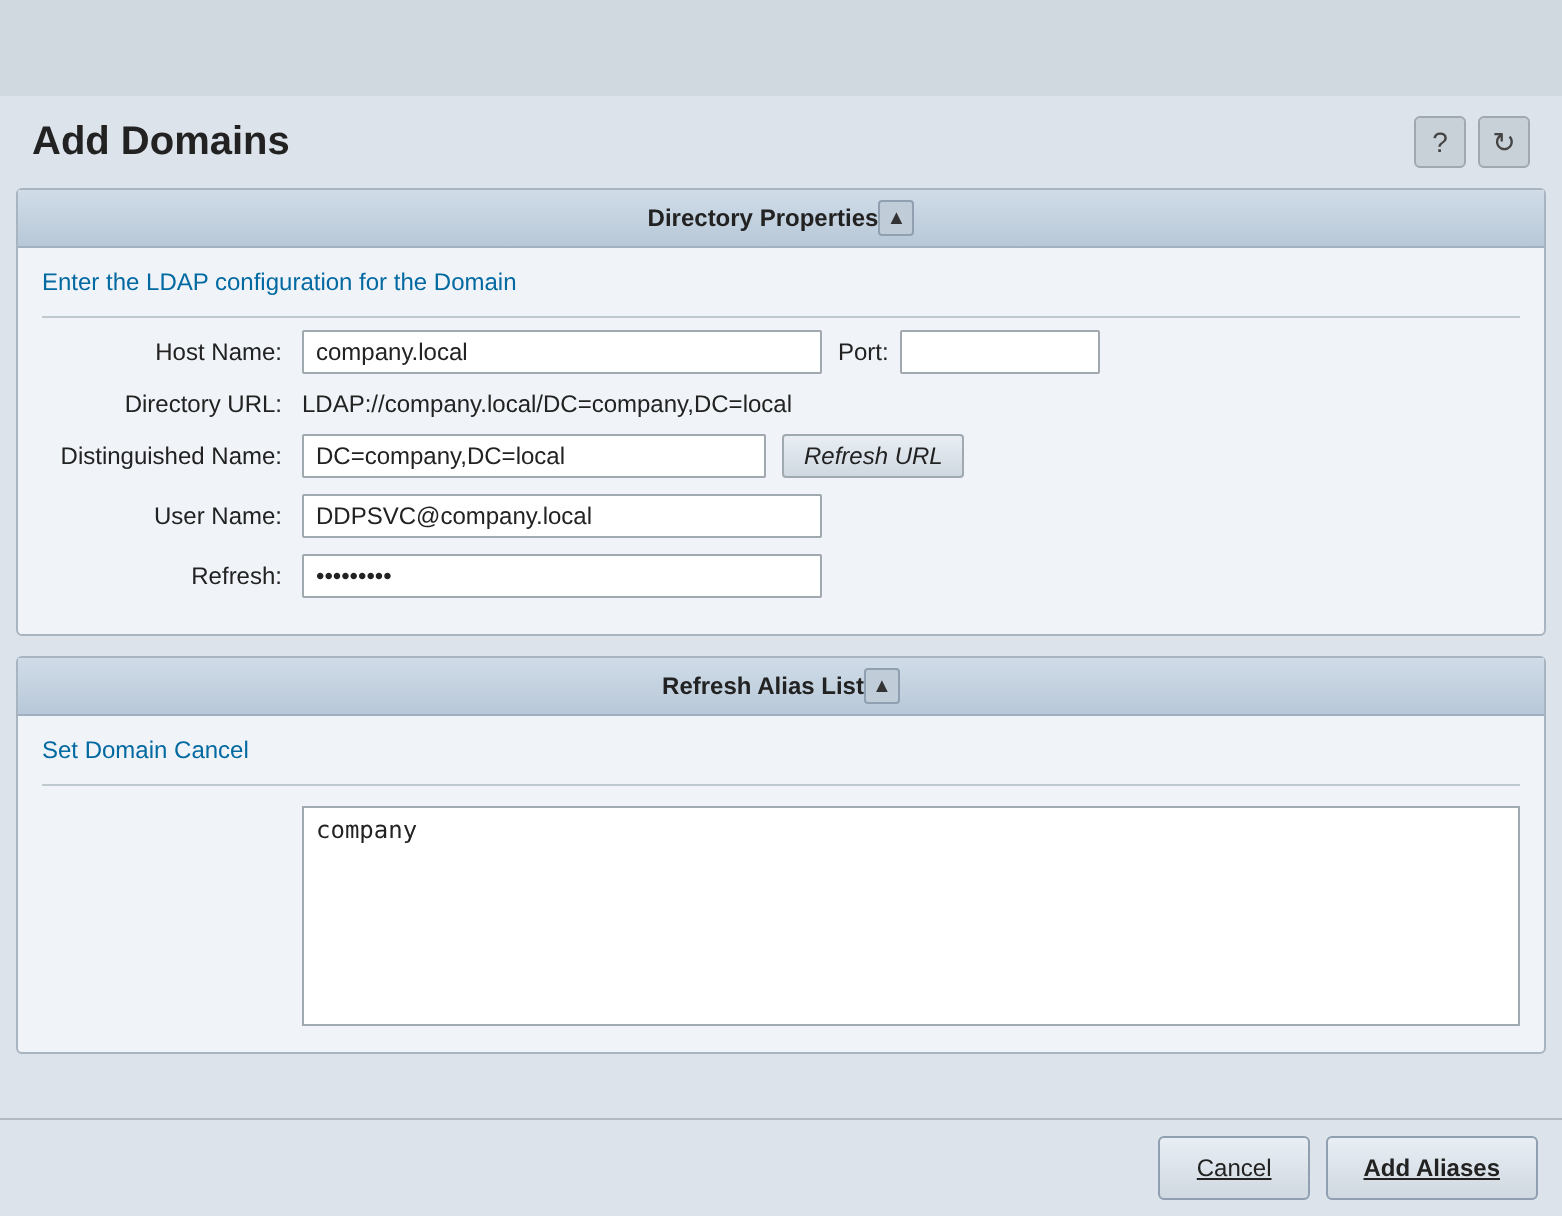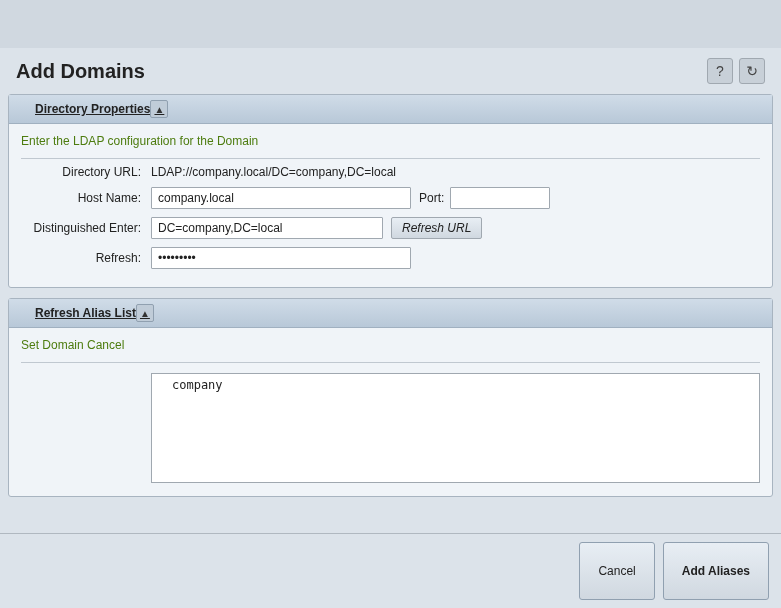--- a/index.html
+++ b/index.html
@@ -54,44 +54,43 @@
       background: #f0f4f8;
       border: 1px solid #a8b4c0;
       border-radius: 3px;
     }
     .panel-header {
       background: linear-gradient(to bottom, #d0dce8, #b8c8d8);
       border-bottom: 1px solid #a0b0c0;
       padding: 5px 26px;
       display: flex;
       align-items: center;
-      justify-content: flex-start;
+      justify-content: center;
       font-weight: bold;
       font-size: 12px;
       color: #222;
-      text-decoration: underline;
     }
     .panel-collapse-btn {
       width: 18px;
       height: 18px;
       background: #c0ccd8;
       border: 1px solid #90a0b0;
       border-radius: 2px;
       display: flex;
       align-items: center;
       justify-content: center;
       cursor: pointer;
       font-size: 10px;
       color: #333;
     }
     .panel-body {
       padding: 10px 12px;
     }
     .panel-desc {
-      color: #4d7c0f;
+      color: #0369a1;
       margin-bottom: 10px;
       font-size: 12px;
     }
     .form-row {
       display: flex;
       align-items: center;
       margin-bottom: 8px;
     }
     .form-label {
       width: 130px;
@@ -178,46 +177,47 @@
       cursor: pointer;
       font-size: 12px;
       color: #222;
     }
     .alias-textarea {
       width: 100%;
       height: 110px;
       border: 1px solid #a0a8b0;
       background: white;
       font-size: 12px;
-      padding: 4px 20px;
+      padding: 4px 6px;
       resize: none;
       outline: none;
       color: #222;
       margin-top: 4px;
     }
     .alias-row {
       display: flex;
       align-items: center;
       margin-bottom: 4px;
     }
     .footer {
       display: flex;
       justify-content: flex-end;
       align-items: center;
       padding: 8px 12px;
       background: #dce3ea;
       border-top: 1px solid #b0b8c0;
       gap: 8px;
     }
     .footer-btn {
-      padding: 21px 18px;
+      padding: 8px 18px;
       font-size: 12px;
       border-radius: 3px;
       cursor: pointer;
       border: 1px solid #90a0b0;
+      text-decoration: underline;
     }
     .cancel-btn {
       background: linear-gradient(to bottom, #e8eef4, #d0d8e0);
       color: #222;
     }
     .add-domain-btn {
       background: linear-gradient(to bottom, #e8eef4, #d0d8e0);
       color: #222;
       font-weight: bold;
     }
@@ -270,43 +270,47 @@
       <div class="panel">
         <div class="panel-header">
           <span>Directory Properties</span>
           <div class="panel-collapse-btn">▲</div>
         </div>
         <div class="panel-body">
           <div class="panel-desc">Enter the LDAP configuration for the Domain</div>
           <hr class="divider">
 
           <div class="form-row">
-            <span class="form-label">Directory URL:</span>
-            <span class="form-value">LDAP://company.local/DC=company,DC=local</span>
-          </div>
-
-          <div class="form-row">
             <span class="form-label">Host Name:</span>
             <div class="host-port-area">
               <input class="form-input hostname-input" type="text" value="company.local" style="">
               <div class="port-row">
                 <span class="port-label">Port:</span>
                 <input class="form-input port-input" type="text" value="" style="">
               </div>
             </div>
           </div>
 
           <div class="form-row">
-            <span class="form-label">Distinguished Enter:</span>
+            <span class="form-label">Directory URL:</span>
+            <span class="form-value">LDAP://company.local/DC=company,DC=local</span>
+          </div>
+
+          <div class="form-row">
+            <span class="form-label">Distinguished Name:</span>
             <div class="dn-row-right">
               <input class="form-input dn-input" type="text" value="DC=company,DC=local" style="">
               <button class="refresh-btn">Refresh URL</button>
             </div>
           </div>
 
+          <div class="form-row">
+            <span class="form-label">User Name:</span>
+            <input class="form-input username-input" type="text" value="DDPSVC@company.local" style="">
+          </div>
 
           <div class="form-row">
             <span class="form-label">Refresh:</span>
             <input class="form-input password-input" type="password" value="password1" style="">
           </div>
 
         </div>
       </div>
 
       <div class="panel">

